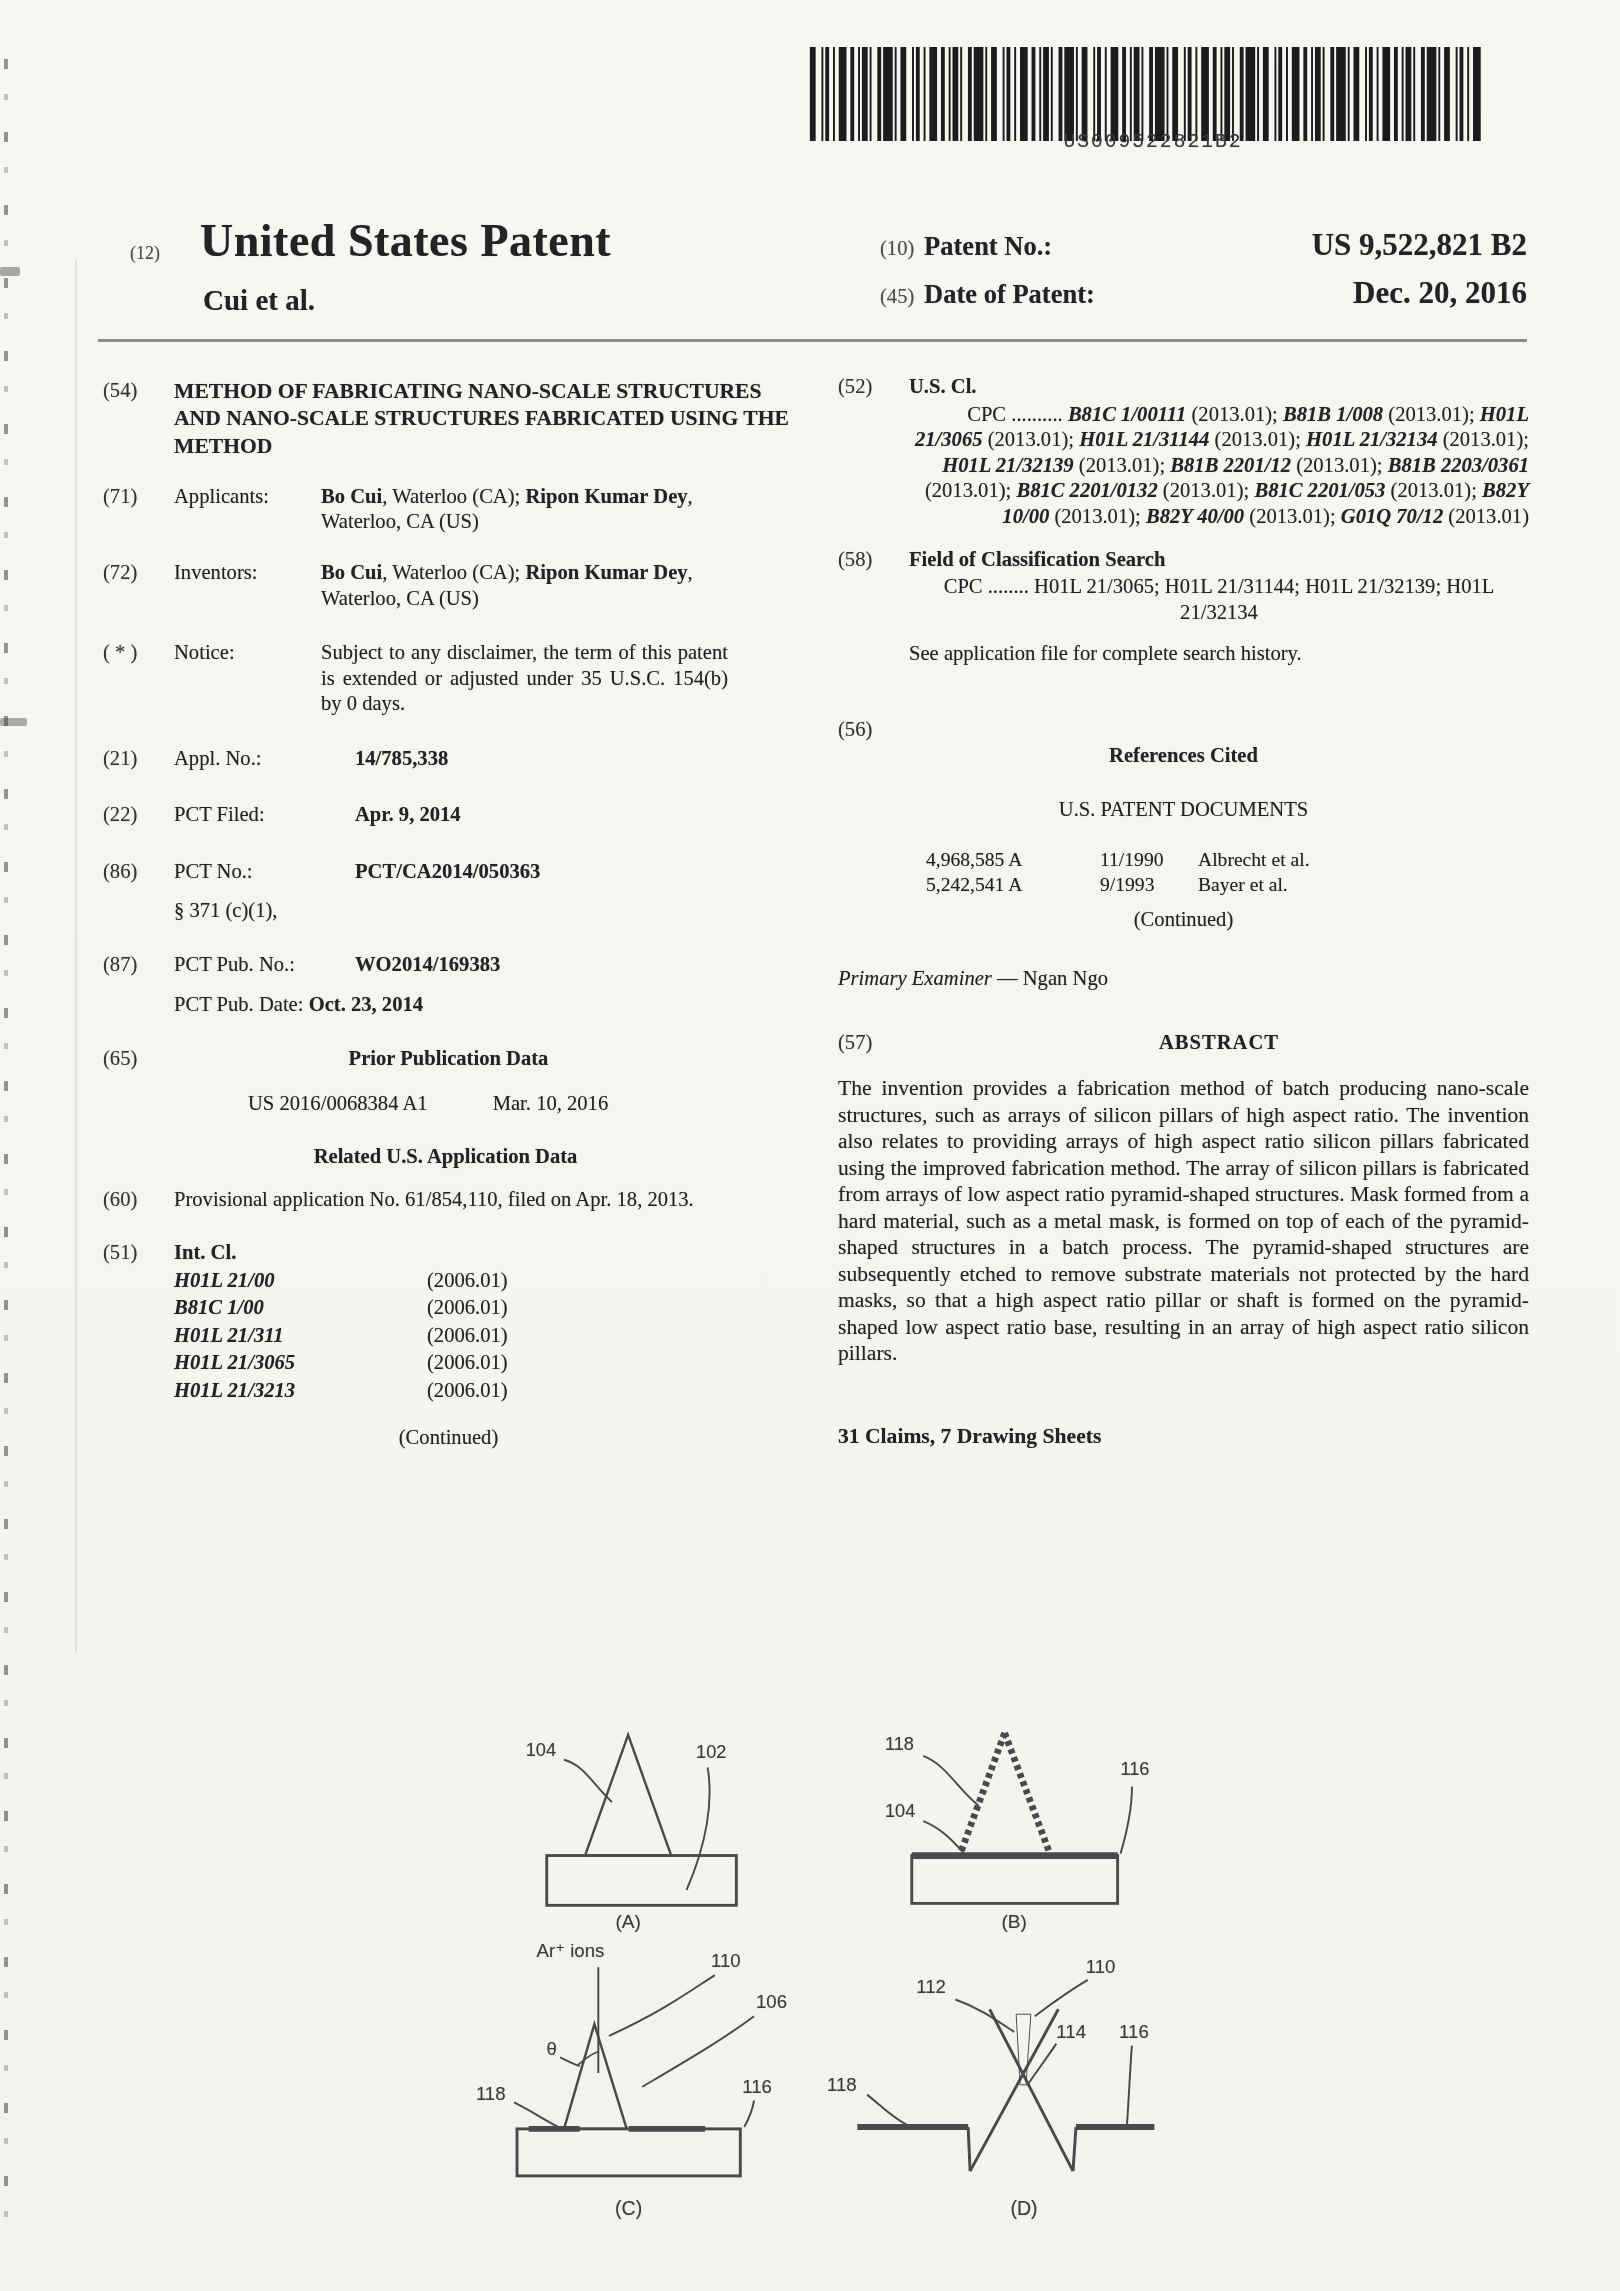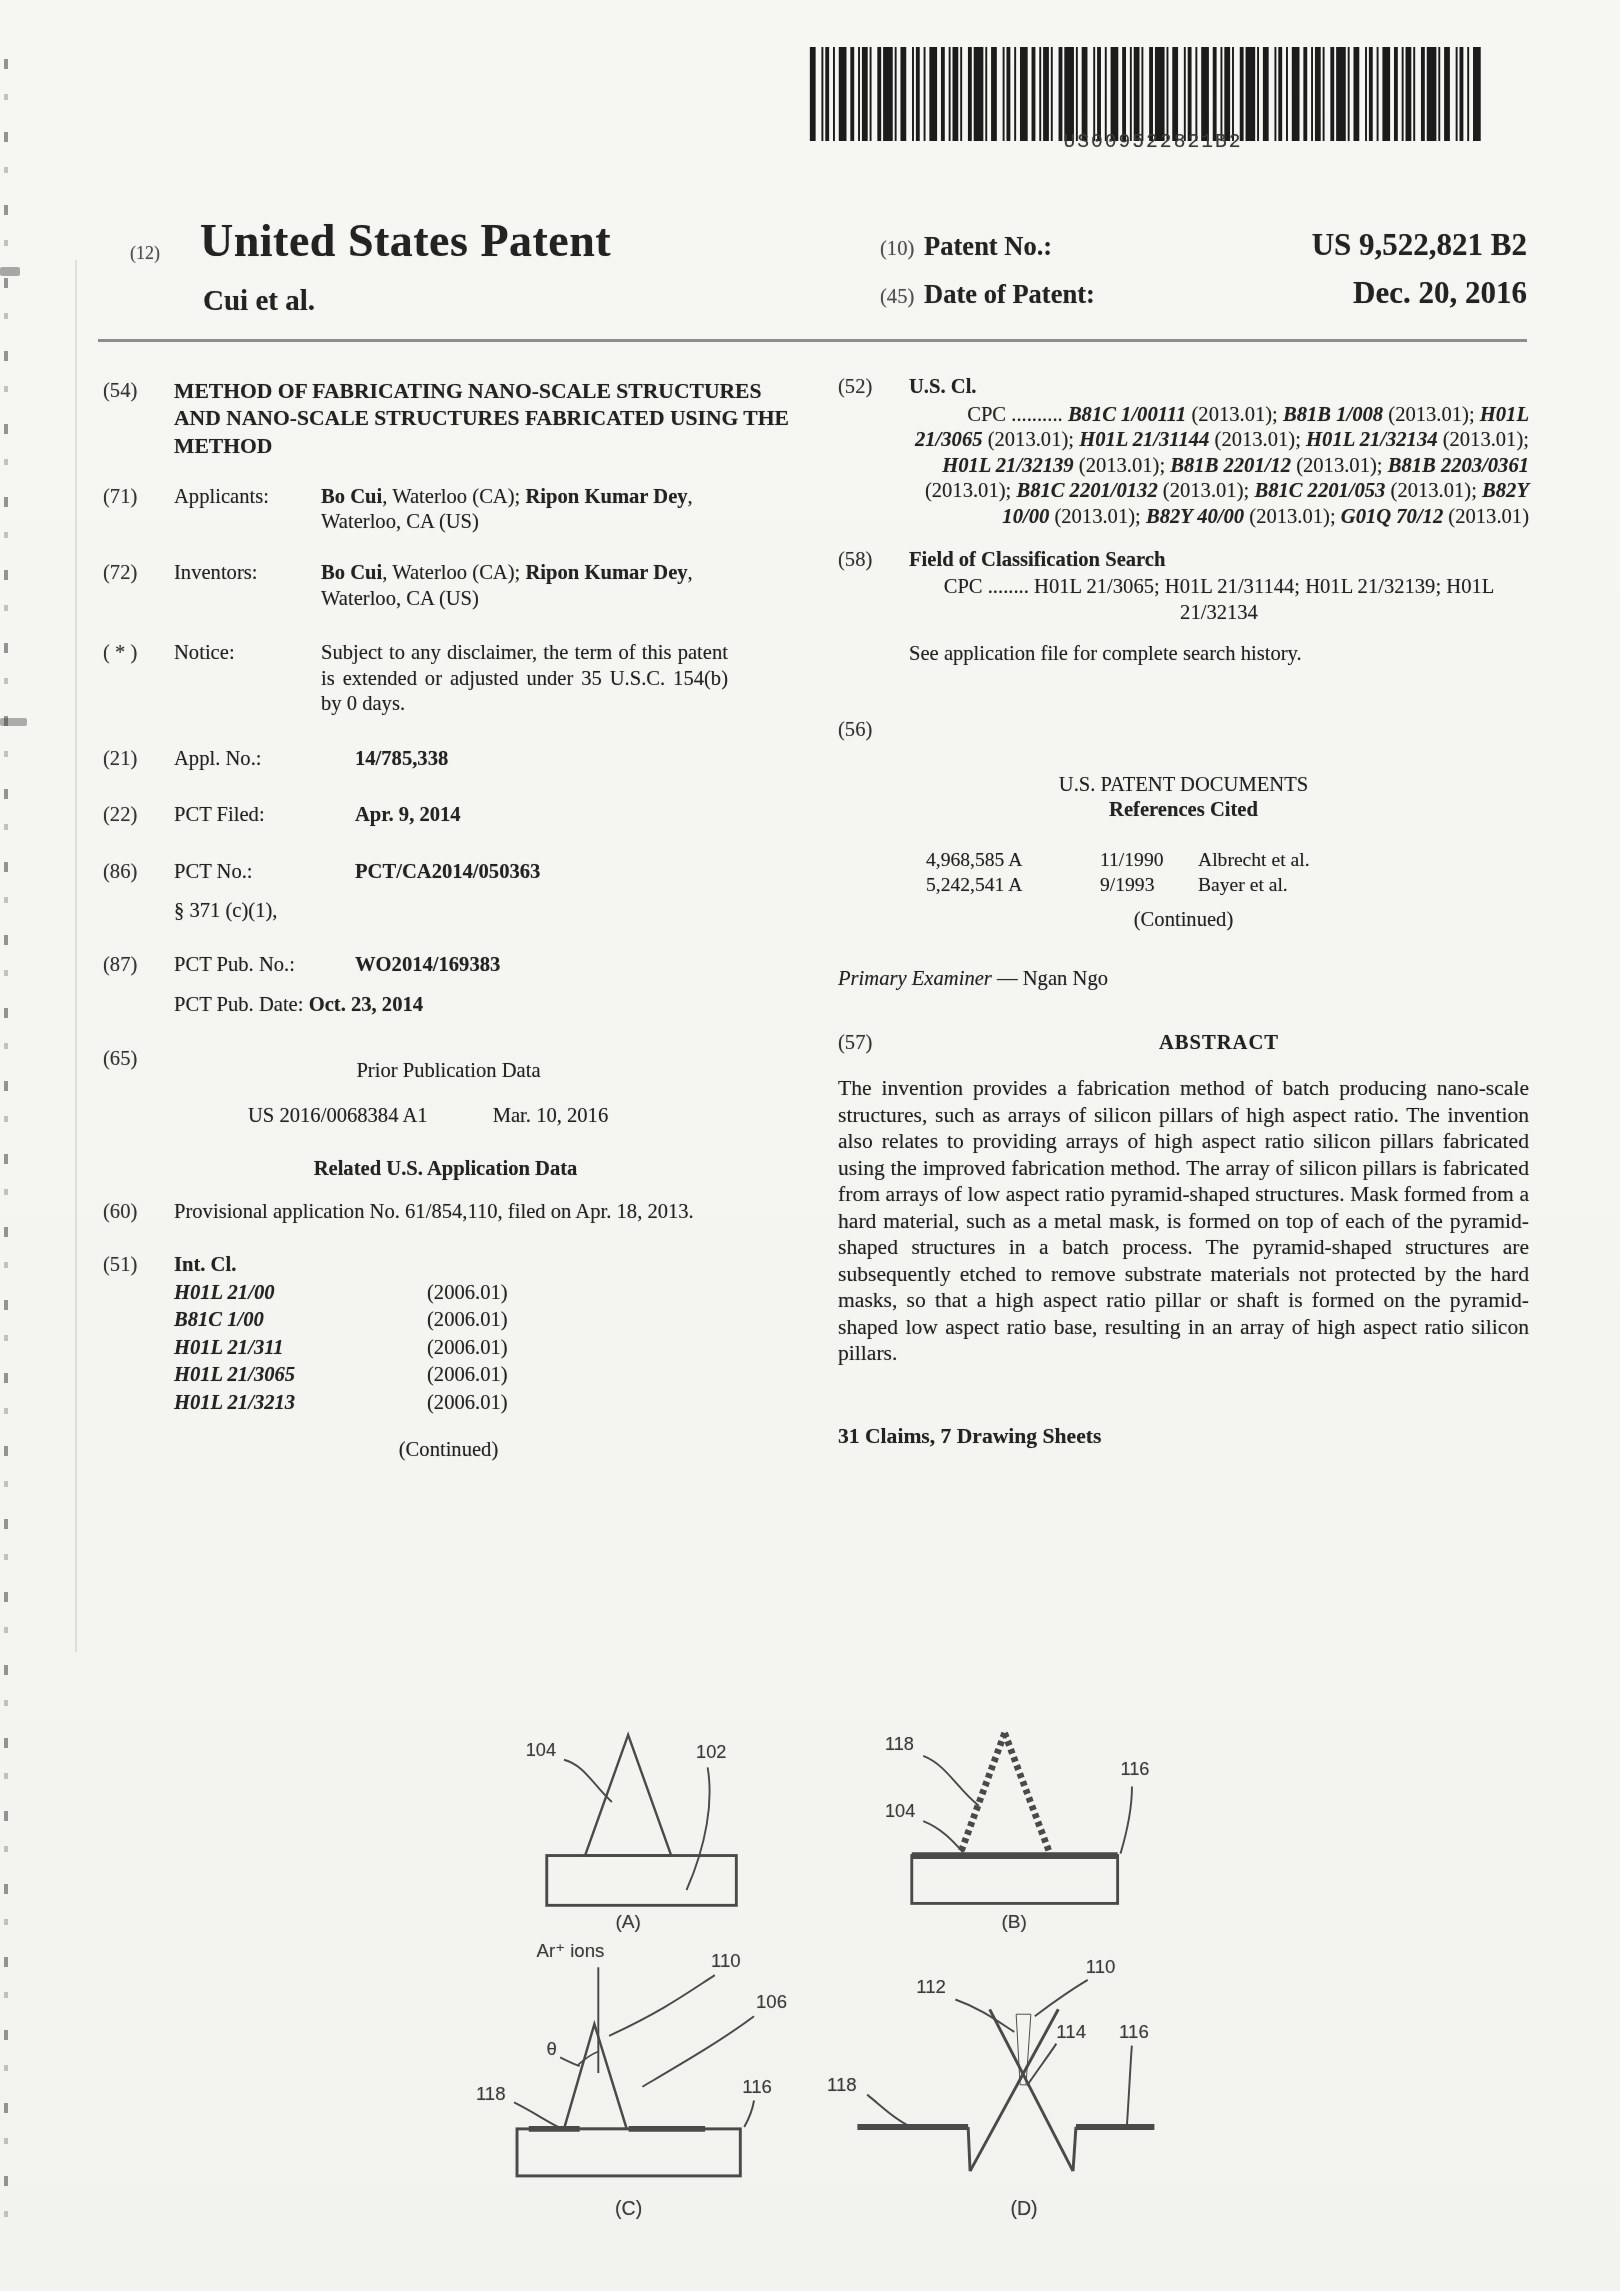--- a/index.html
+++ b/index.html
@@ -46,21 +46,21 @@
   .bold{font-weight:bold;}
   .title54{font-weight:bold;width:446px;line-height:27.4px;font-size:21.6px;}
   .kv{display:flex;}
   .klabel{width:147px;flex:none;}
   .kv.wide .klabel{width:181px;}
   .kval{width:397px;}
   .mb24{margin-bottom:23.5px;} .mb26{margin-bottom:25.5px;} .mb28{margin-bottom:27.4px;}
   .mb30{margin-bottom:29px;} .mb32{margin-bottom:31px;} .mb20{margin-bottom:19.6px;}
   .notice-text{width:407px;text-align:justify;}
   .subline{margin-top:13.7px;}
-  .c-head{text-align:center;font-weight:normal;width:549px;margin-top:12px;}
+  .c-head{text-align:center;font-weight:bold;width:549px;}
   .publine{margin-top:17.6px;margin-left:145px;}
   .publine .gap{display:inline-block;width:65px;}
   .related-head{text-align:center;font-weight:bold;width:627px;margin:0 0 17.6px 29px;}
   .f60text{width:616px;text-align:justify;}
   .iclrow{display:flex;margin-top:2px;}
   .icode{width:253px;font-weight:bold;font-style:italic;}
   .centered{text-align:center;}
   .continued-l{width:549px;text-align:center;margin-top:21.6px;}
 
   .cpcblock{width:100%;text-align:right;margin-top:2px;}
@@ -342,22 +342,22 @@
       <div class="content">
         <div class="bold">Field of Classification Search</div>
         <div class="cpc58">CPC ........ H01L 21/3065; H01L 21/31144; H01L 21/32139; H01L 21/32134</div>
         <div class="note58">See application file for complete search history.</div>
       </div>
     </div>
 
     <div class="item" style="margin-top:51px;flex-direction:column;">
       <span class="num">(56)</span>
       <div class="content">
+        <div class="centered bold">References Cited</div>
         <div class="centered" style="margin-top:29px;">U.S. PATENT DOCUMENTS</div>
-        <div class="centered bold">References Cited</div>
       </div>
     </div>
     <div class="refs">
       <div class="refrow">
         <span class="rno">4,968,585 A</span>
         <span class="rdate">11/1990</span>
         <span class="rname">Albrecht et al.</span>
       </div>
       <div class="refrow">
         <span class="rno">5,242,541 A</span>

